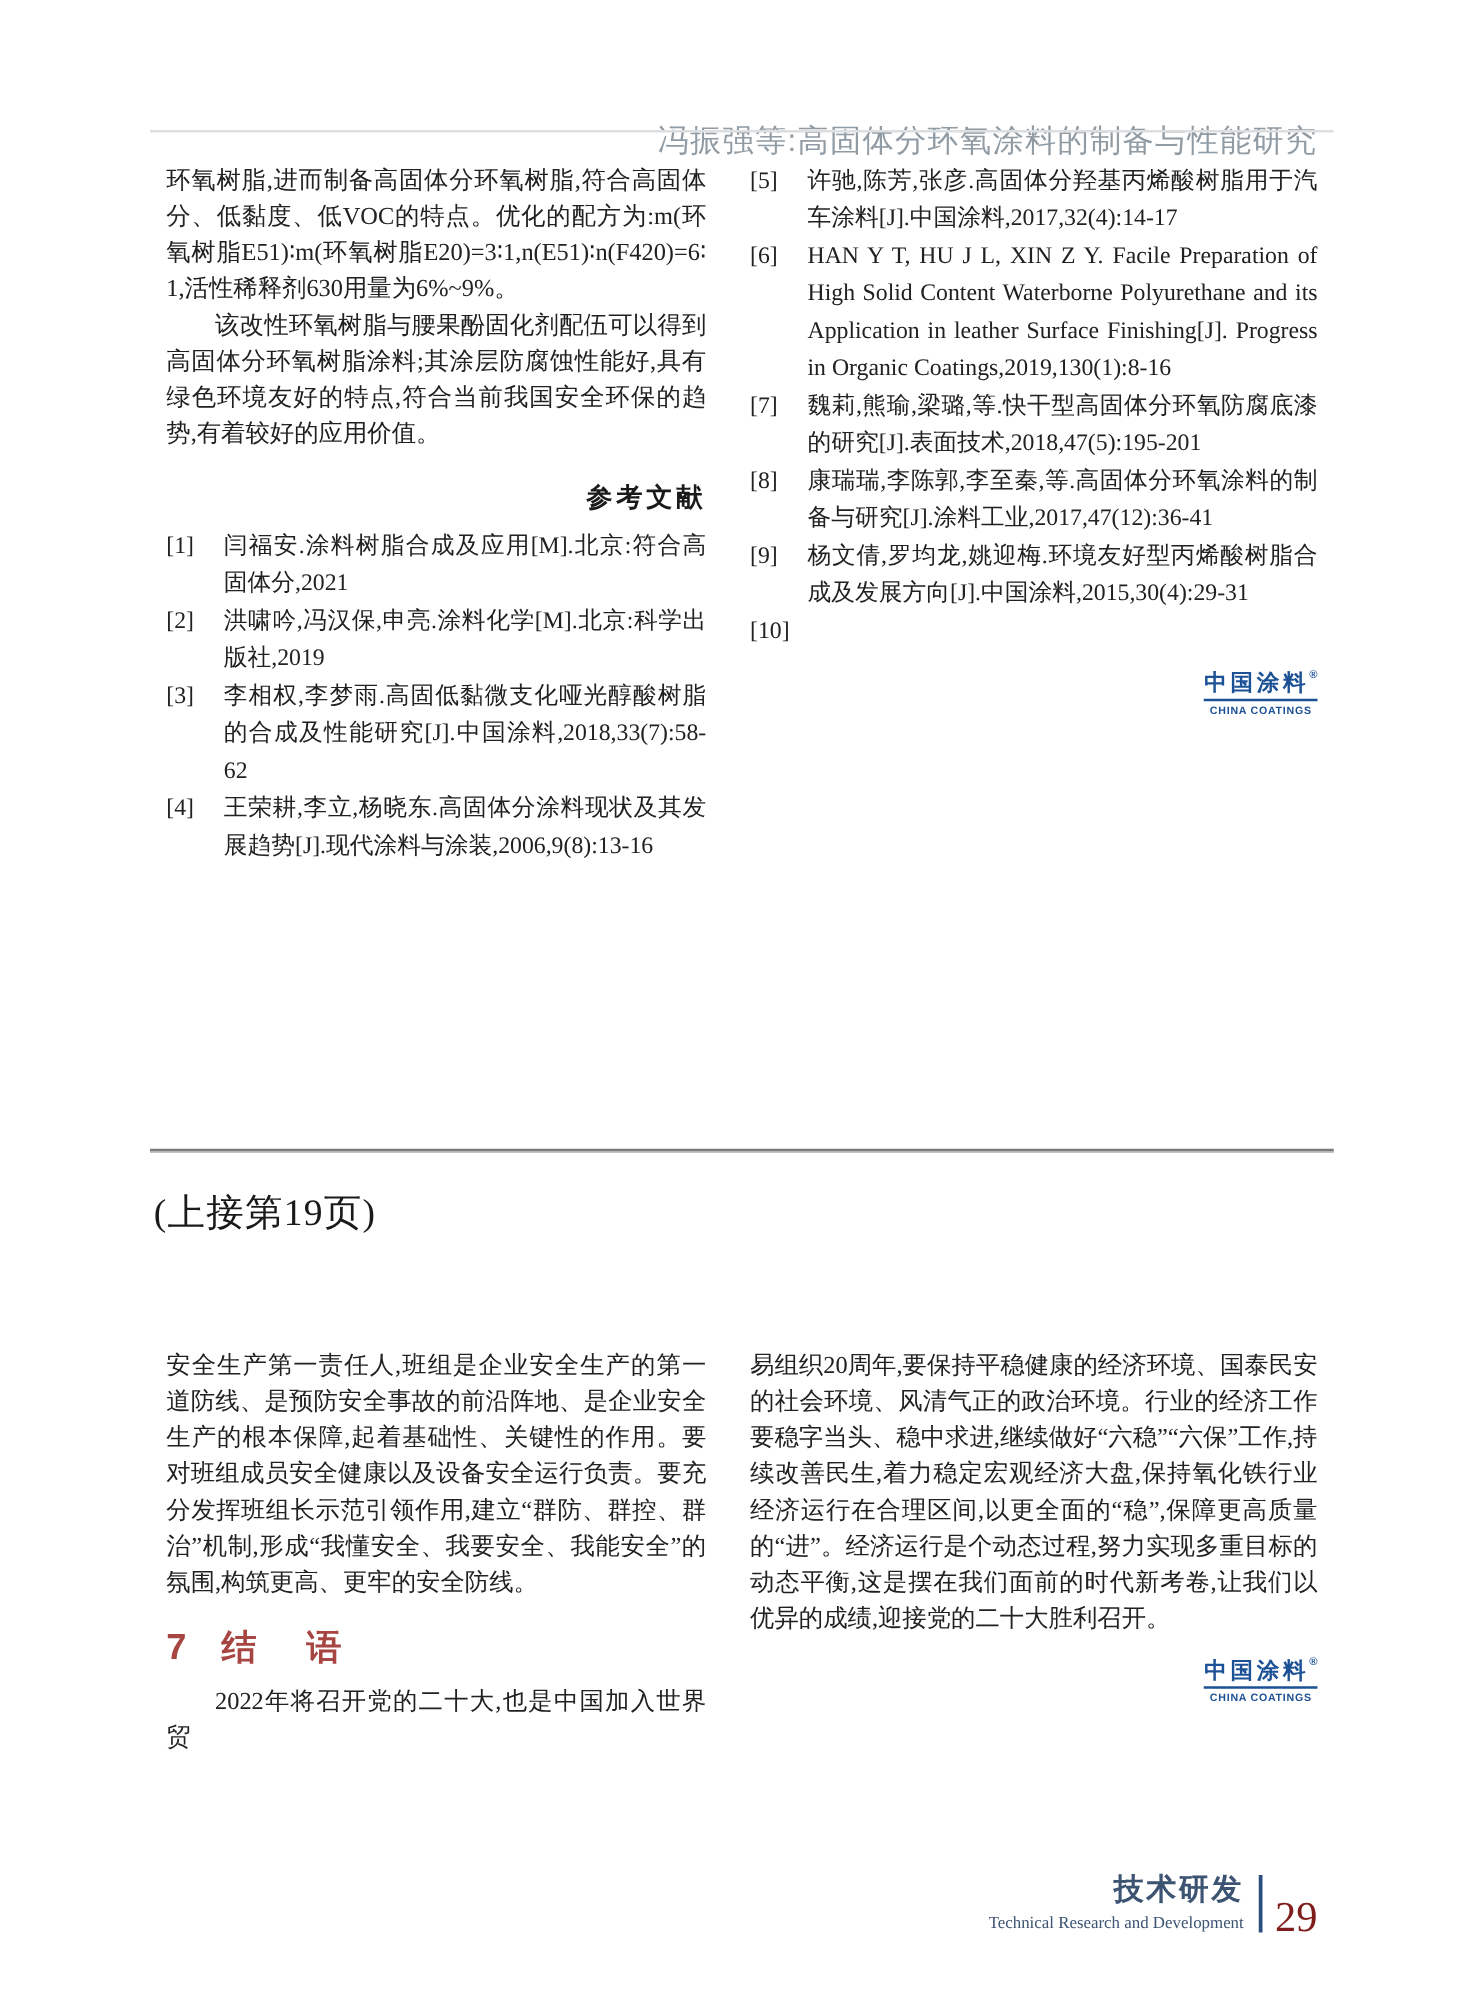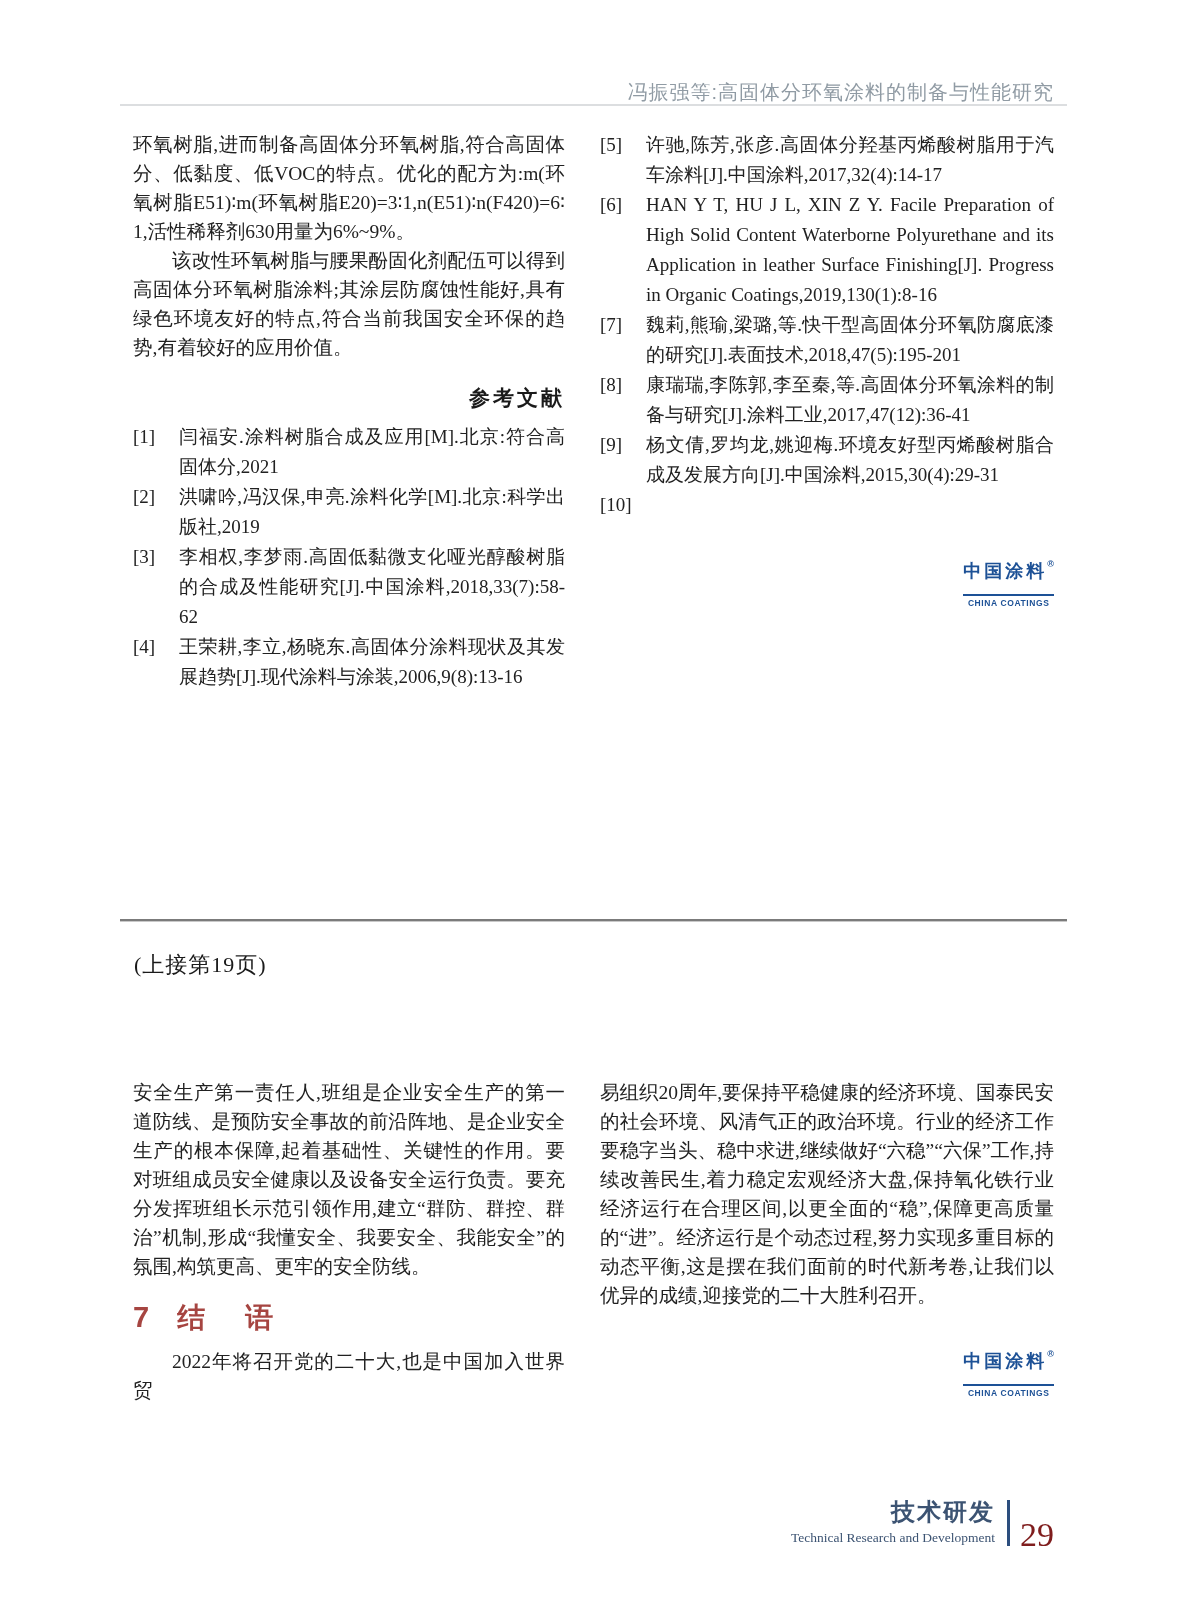--- a/index.html
+++ b/index.html
@@ -6,23 +6,23 @@
   .page{
     position:relative;
     width:1187px;height:1600px;
     background:#ffffff;
     font-family:"Liberation Serif","DejaVu Serif",serif;
     color:#212121;
     overflow:hidden;
   }
   
   .header-title{
-    position:absolute;top:79px;right:133px;
+    position:absolute;top:96px;right:133px;
     font-family:"Liberation Sans","DejaVu Sans",sans-serif;
-    font-size:20px;color:#909ba4;letter-spacing:1px;white-space:nowrap;
+    font-size:25px;color:#909ba4;letter-spacing:1px;white-space:nowrap;
   }
   .header-rule{
     position:absolute;left:120px;right:120px;top:104px;height:2px;background:#dcdee0;
   }
   
   .top-section{position:absolute;left:133px;top:130px;width:921px;}
   .bottom-section{position:absolute;left:133px;top:1078px;width:921px;}
   .col{position:absolute;top:0;}
   .col-l{left:0;width:432px;}
   .col-r{left:467px;width:454px;}
@@ -40,32 +40,32 @@
   }
   .ref{display:flex;font-size:19px;line-height:30px;margin:0;}
   .ref-num{width:46px;flex:none;}
   .ref-text{flex:1;text-align:justify;word-break:break-word;}
   
   .logo-row{text-align:right;margin-top:14px;}
   .logo{display:inline-block;text-align:center;color:#1d5196;
     font-family:"Liberation Sans","DejaVu Sans",sans-serif;}
   .logo-cn{
     font-size:18px;font-weight:bold;letter-spacing:3px;
-    border-bottom:2px solid #1d5196;padding-bottom:11px;display:inline-block;margin-top:25px;
+    border-bottom:2px solid #1d5196;padding-bottom:1px;display:inline-block;
   }
   .logo-mark{font-size:9px;vertical-align:top;letter-spacing:0;}
   .logo-en{font-size:8.5px;font-weight:bold;letter-spacing:0.6px;margin-top:2px;}
   
   .mid-divider{
     position:absolute;left:120px;right:120px;top:919px;height:2px;
     background:#7b7b7b;border-bottom:1px solid #c9c9c9;
   }
   .continued-note{
-    position:absolute;left:134px;top:950px;
-    font-size:22px;color:#1a1a1a;letter-spacing:1px;text-align:right;
+    position:absolute;left:123px;top:950px;
+    font-size:30px;color:#1a1a1a;letter-spacing:1px;text-align:right;
   }
   
   .section-heading{
     display:flex;align-items:baseline;
     font-family:"Liberation Sans","DejaVu Sans",sans-serif;
     font-weight:bold;color:#a64541;
     margin:18px 0 10px 0;
   }
   .section-heading .num{font-size:29px;}
   .section-heading .ttl{font-size:28px;margin-left:28px;letter-spacing:6px;}

